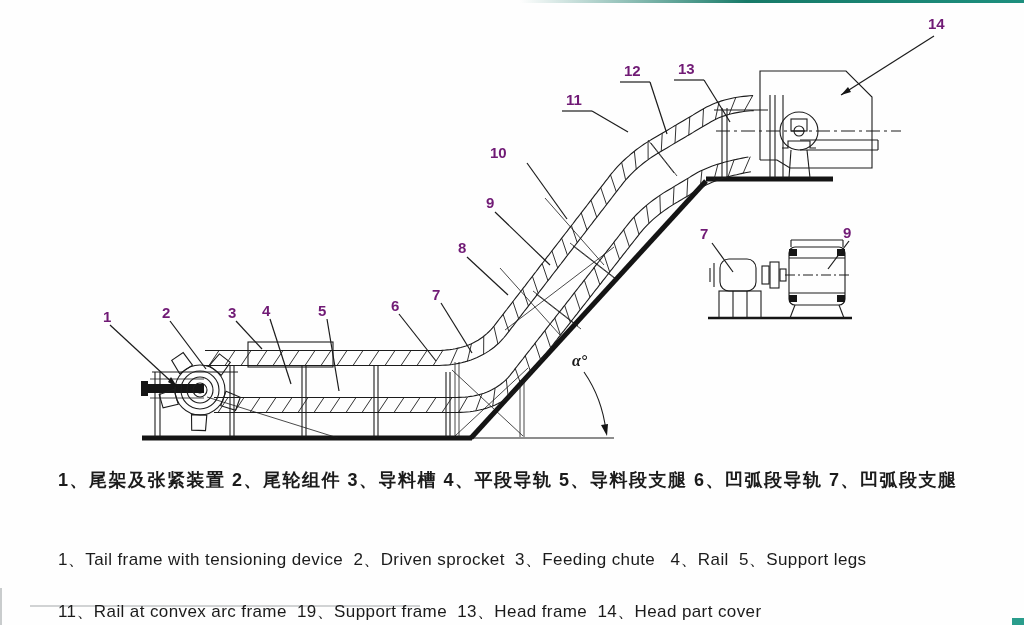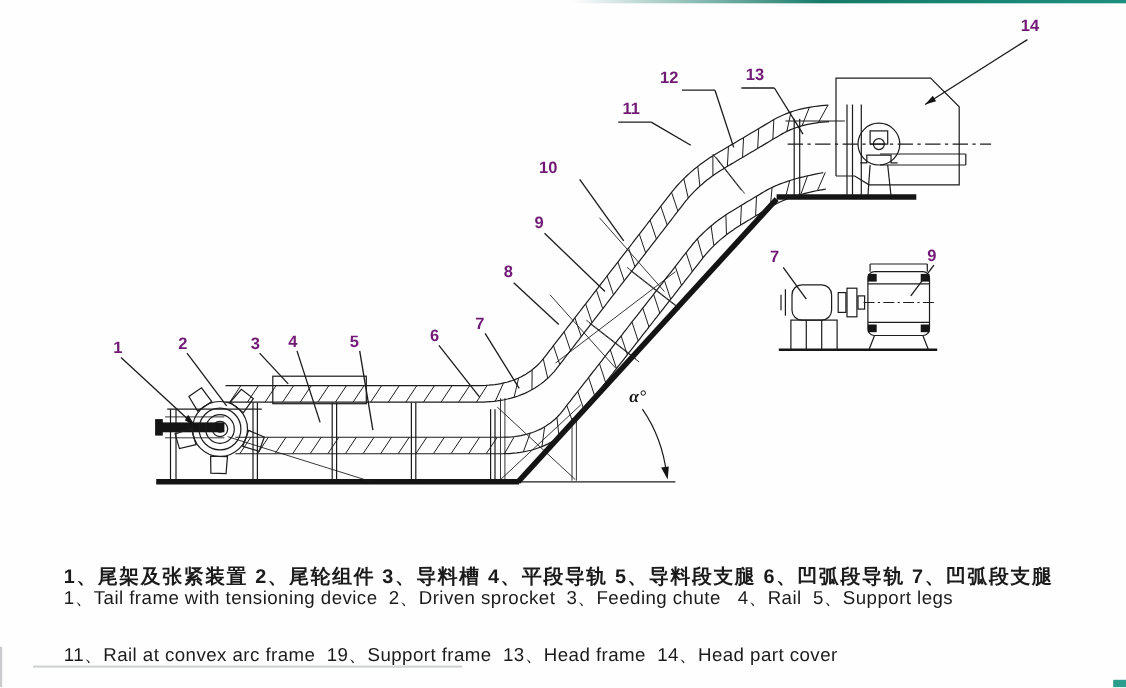--- a/index.html
+++ b/index.html
@@ -15,22 +15,22 @@
   svg .tick{stroke:#1c1c1c;stroke-width:.9;}
   svg .thin{stroke:#1c1c1c;stroke-width:1.1;fill:none;}
   svg .thin2{stroke:#1c1c1c;stroke-width:.8;fill:none;}
   svg .thick{stroke:#141414;stroke-width:5;fill:none;}
   svg .med{stroke:#141414;stroke-width:2.4;fill:none;}
   svg .leader{stroke:#1c1c1c;stroke-width:1.2;fill:none;}
   svg .fillb{fill:#151515;stroke:none;}
   .plabel{position:absolute;font:600 15px "Liberation Sans",sans-serif;color:#701a75;}
   .angle{position:absolute;font:italic 600 16px "Liberation Serif",serif;color:#161616;}
   .legend{position:absolute;left:58px;white-space:pre;color:#1b1b1b;}
-  .cn{font:600 18px "Liberation Sans",sans-serif;letter-spacing:1.5px;margin-top:44px;}
-  .en{font:500 17px "Liberation Sans",sans-serif;letter-spacing:.4px;}
+  .cn{font:600 18px "Liberation Sans",sans-serif;letter-spacing:1.5px;}
+  .en{font:500 17px "Liberation Sans",sans-serif;letter-spacing:.4px;margin-top:16px;}
 </style>
 </head>
 <body>
 
 <div id="page">
 
   <div id="top-edge"></div>
   <div id="corner-mark"></div>
   <div id="smudge"></div>
   <div id="left-edge"></div>
@@ -290,21 +290,21 @@
   <span class="plabel" style="left:162px;top:304px">2</span>
   <span class="plabel" style="left:228px;top:304px">3</span>
   <span class="plabel" style="left:262px;top:302px">4</span>
   <span class="plabel" style="left:318px;top:302px">5</span>
   <span class="plabel" style="left:391px;top:297px">6</span>
   <span class="plabel" style="left:432px;top:286px">7</span>
   <span class="plabel" style="left:458px;top:239px">8</span>
   <span class="plabel" style="left:486px;top:194px">9</span>
   <span class="plabel" style="left:490px;top:144px">10</span>
   <span class="plabel" style="left:566px;top:91px">11</span>
-  <span class="plabel" style="left:600px;top:62px">12</span>
+  <span class="plabel" style="left:624px;top:62px">12</span>
   <span class="plabel" style="left:678px;top:60px">13</span>
   <span class="plabel" style="left:928px;top:15px">14</span>
   <span class="plabel" style="left:843px;top:224px">9</span>
   <span class="plabel" style="left:700px;top:225px">7</span>
   <span class="angle" style="left:572px;top:352px">α°</span>
 
   
   <div class="legend cn" style="top:468px">1、尾架及张紧装置 2、尾轮组件 3、导料槽 4、平段导轨 5、导料段支腿 6、凹弧段导轨 7、凹弧段支腿</div>
   <div class="legend en" style="top:532px">1、Tail frame with tensioning device  2、Driven sprocket  3、Feeding chute   4、Rail  5、Support legs</div>
   <div class="legend en" style="top:584px">11、Rail at convex arc frame  19、Support frame  13、Head frame  14、Head part cover</div>

